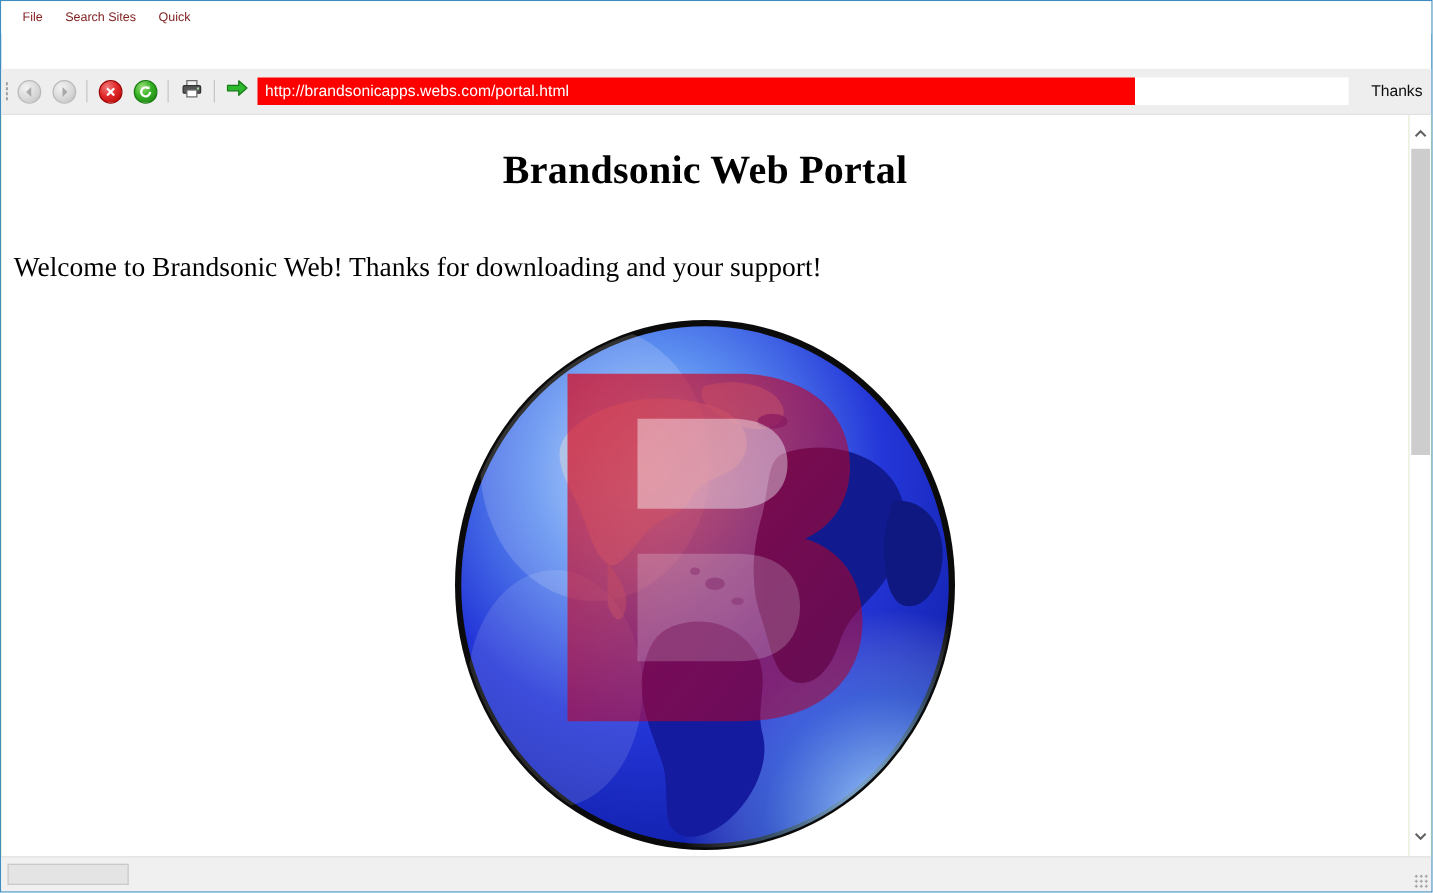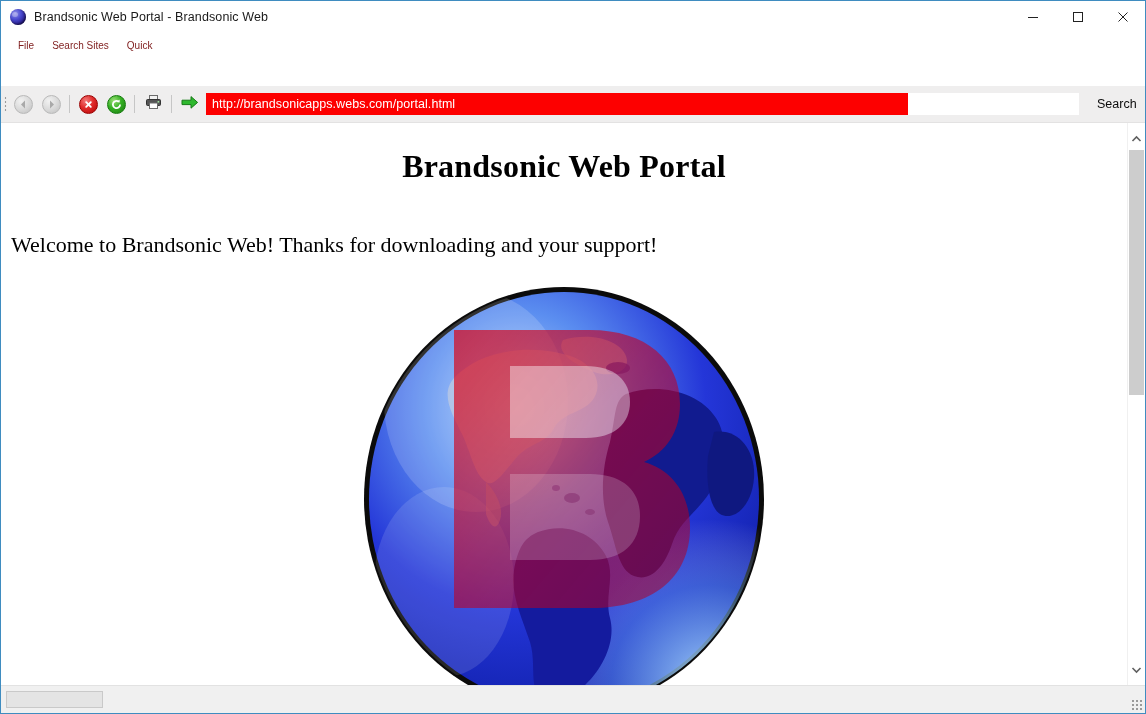--- a/index.html
+++ b/index.html
@@ -305,42 +305,20 @@
     height: 12px;
     background-image: radial-gradient(circle, #9a9a9a 35%, transparent 40%);
     background-size: 4px 4px;
   }
 </style>
 </head>
 <body>
 
 <div class="window">
 
-  <div class="titlebar">
-    <div class="title-icon"></div>
-    <div class="title-text">Brandsonic Web Portal - Brandsonic Web</div>
-    <div class="win-controls">
-      <div class="win-btn">
-        <svg width="12" height="12" viewBox="0 0 12 12" aria-hidden="true">
-            <line x1="1" y1="6.5" x2="11" y2="6.5" stroke="#222" stroke-width="1"></line>
-          </svg>
-      </div>
-      <div class="win-btn">
-        <svg width="12" height="12" viewBox="0 0 12 12" aria-hidden="true">
-            <rect x="1.5" y="1.5" width="9" height="9" fill="none" stroke="#222" stroke-width="1"></rect>
-          </svg>
-      </div>
-      <div class="win-btn">
-        <svg width="12" height="12" viewBox="0 0 12 12" aria-hidden="true">
-            <line x1="1.5" y1="1.5" x2="10.5" y2="10.5" stroke="#222" stroke-width="1"></line>
-            <line x1="10.5" y1="1.5" x2="1.5" y2="10.5" stroke="#222" stroke-width="1"></line>
-          </svg>
-      </div>
-    </div>
-  </div>
 
   <div class="menubar">
     <div class="menu-item">File</div>
     <div class="menu-item">Search Sites</div>
     <div class="menu-item">Quick</div>
   </div>
 
   <div class="toolbar">
     <div class="grip"></div>
 
@@ -402,21 +380,21 @@
         </svg>
       </span>
     </div>
 
     <div class="url-field">
       <span class="url-text">http://brandsonicapps.webs.com/portal.html</span>
     </div>
 
     <input class="search-field" type="text" value="" placeholder="" style="">
 
-    <span class="search-label">Search</span>
+    <span class="search-label">Thanks</span>
   </div>
 
   <div class="content-wrap">
 
     <div class="page">
       <div class="page-inner">
         <h1 class="page-title">Brandsonic Web Portal</h1>
         <p class="page-para">Welcome to Brandsonic Web! Thanks for downloading and your support!</p>
 
         <div class="logo-area">

